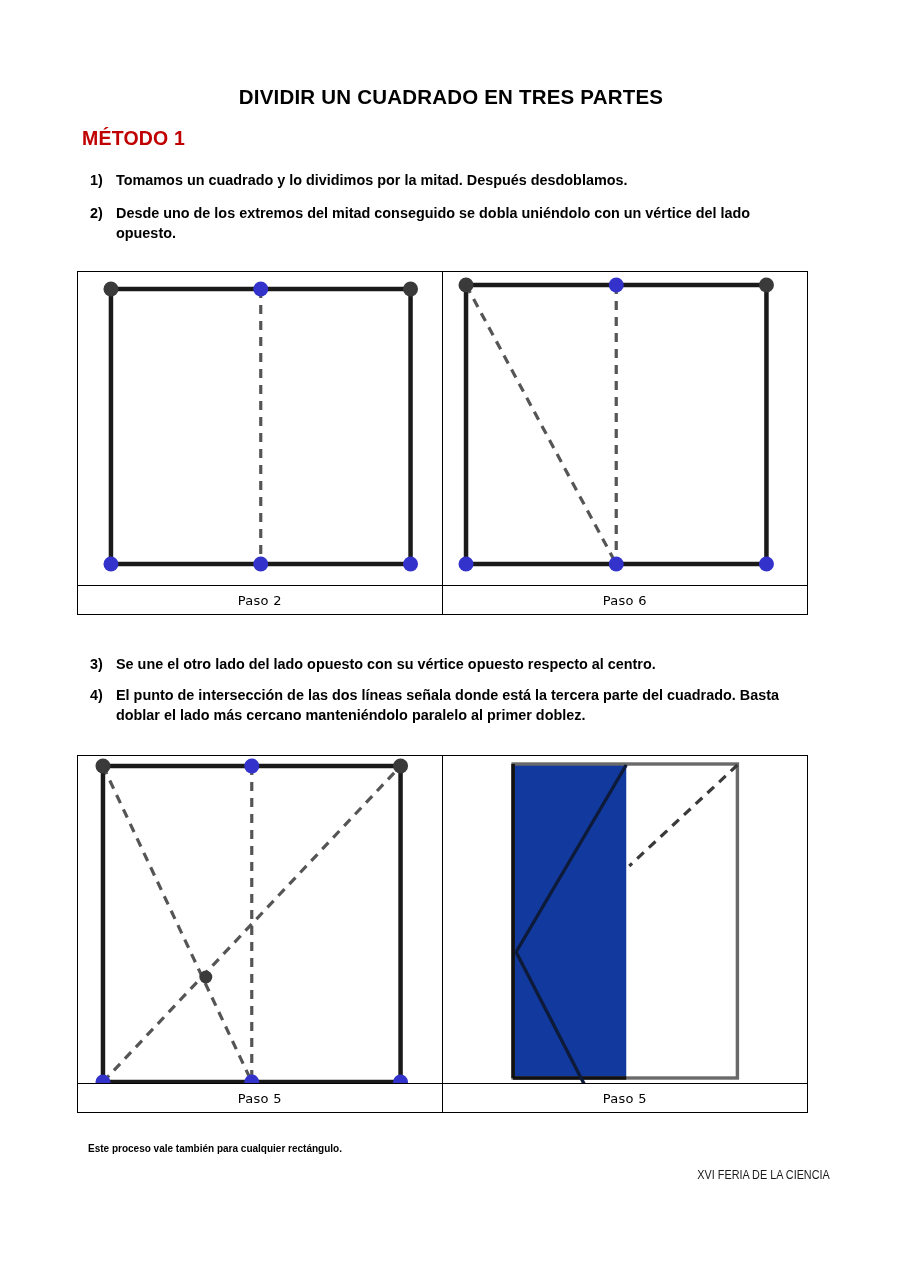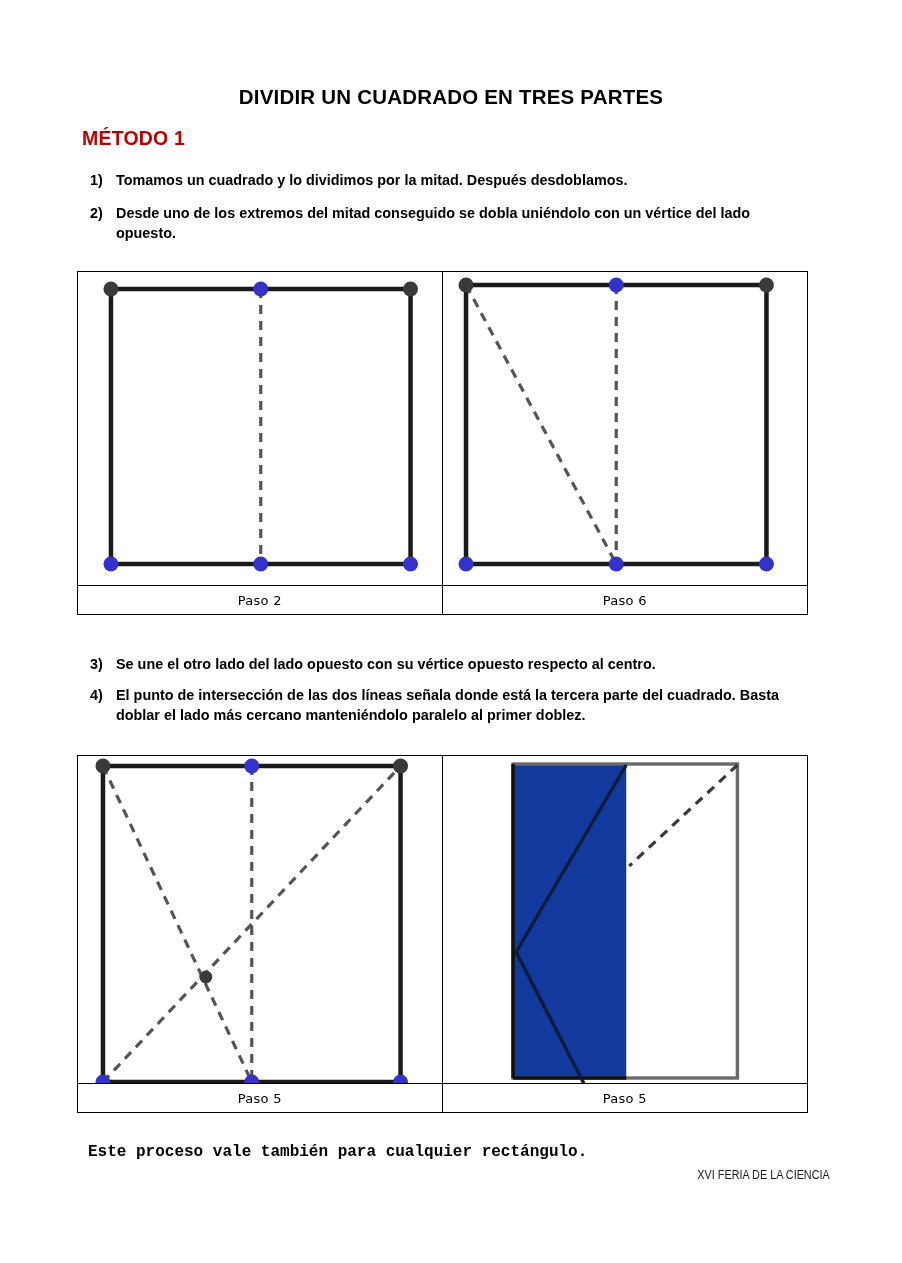--- a/index.html
+++ b/index.html
@@ -124,23 +124,22 @@
     width: 100%;
     height: 100%;
     display: block;
   }
 
   
   .closing-text {
     position: absolute;
     left: 88px;
     top: 1143px;
-    font-size: 16px;
-    font-weight: bold;
-    font-family: Liberation Mono, monospace;
+    font-size: 10px;
+    font-weight: bold;
   }
 
   .fair-footer {
     position: absolute;
     left: 0;
     top: 1168px;
     width: 902px;
     text-align: right;
     padding-right: 84px;
     box-sizing: border-box;

